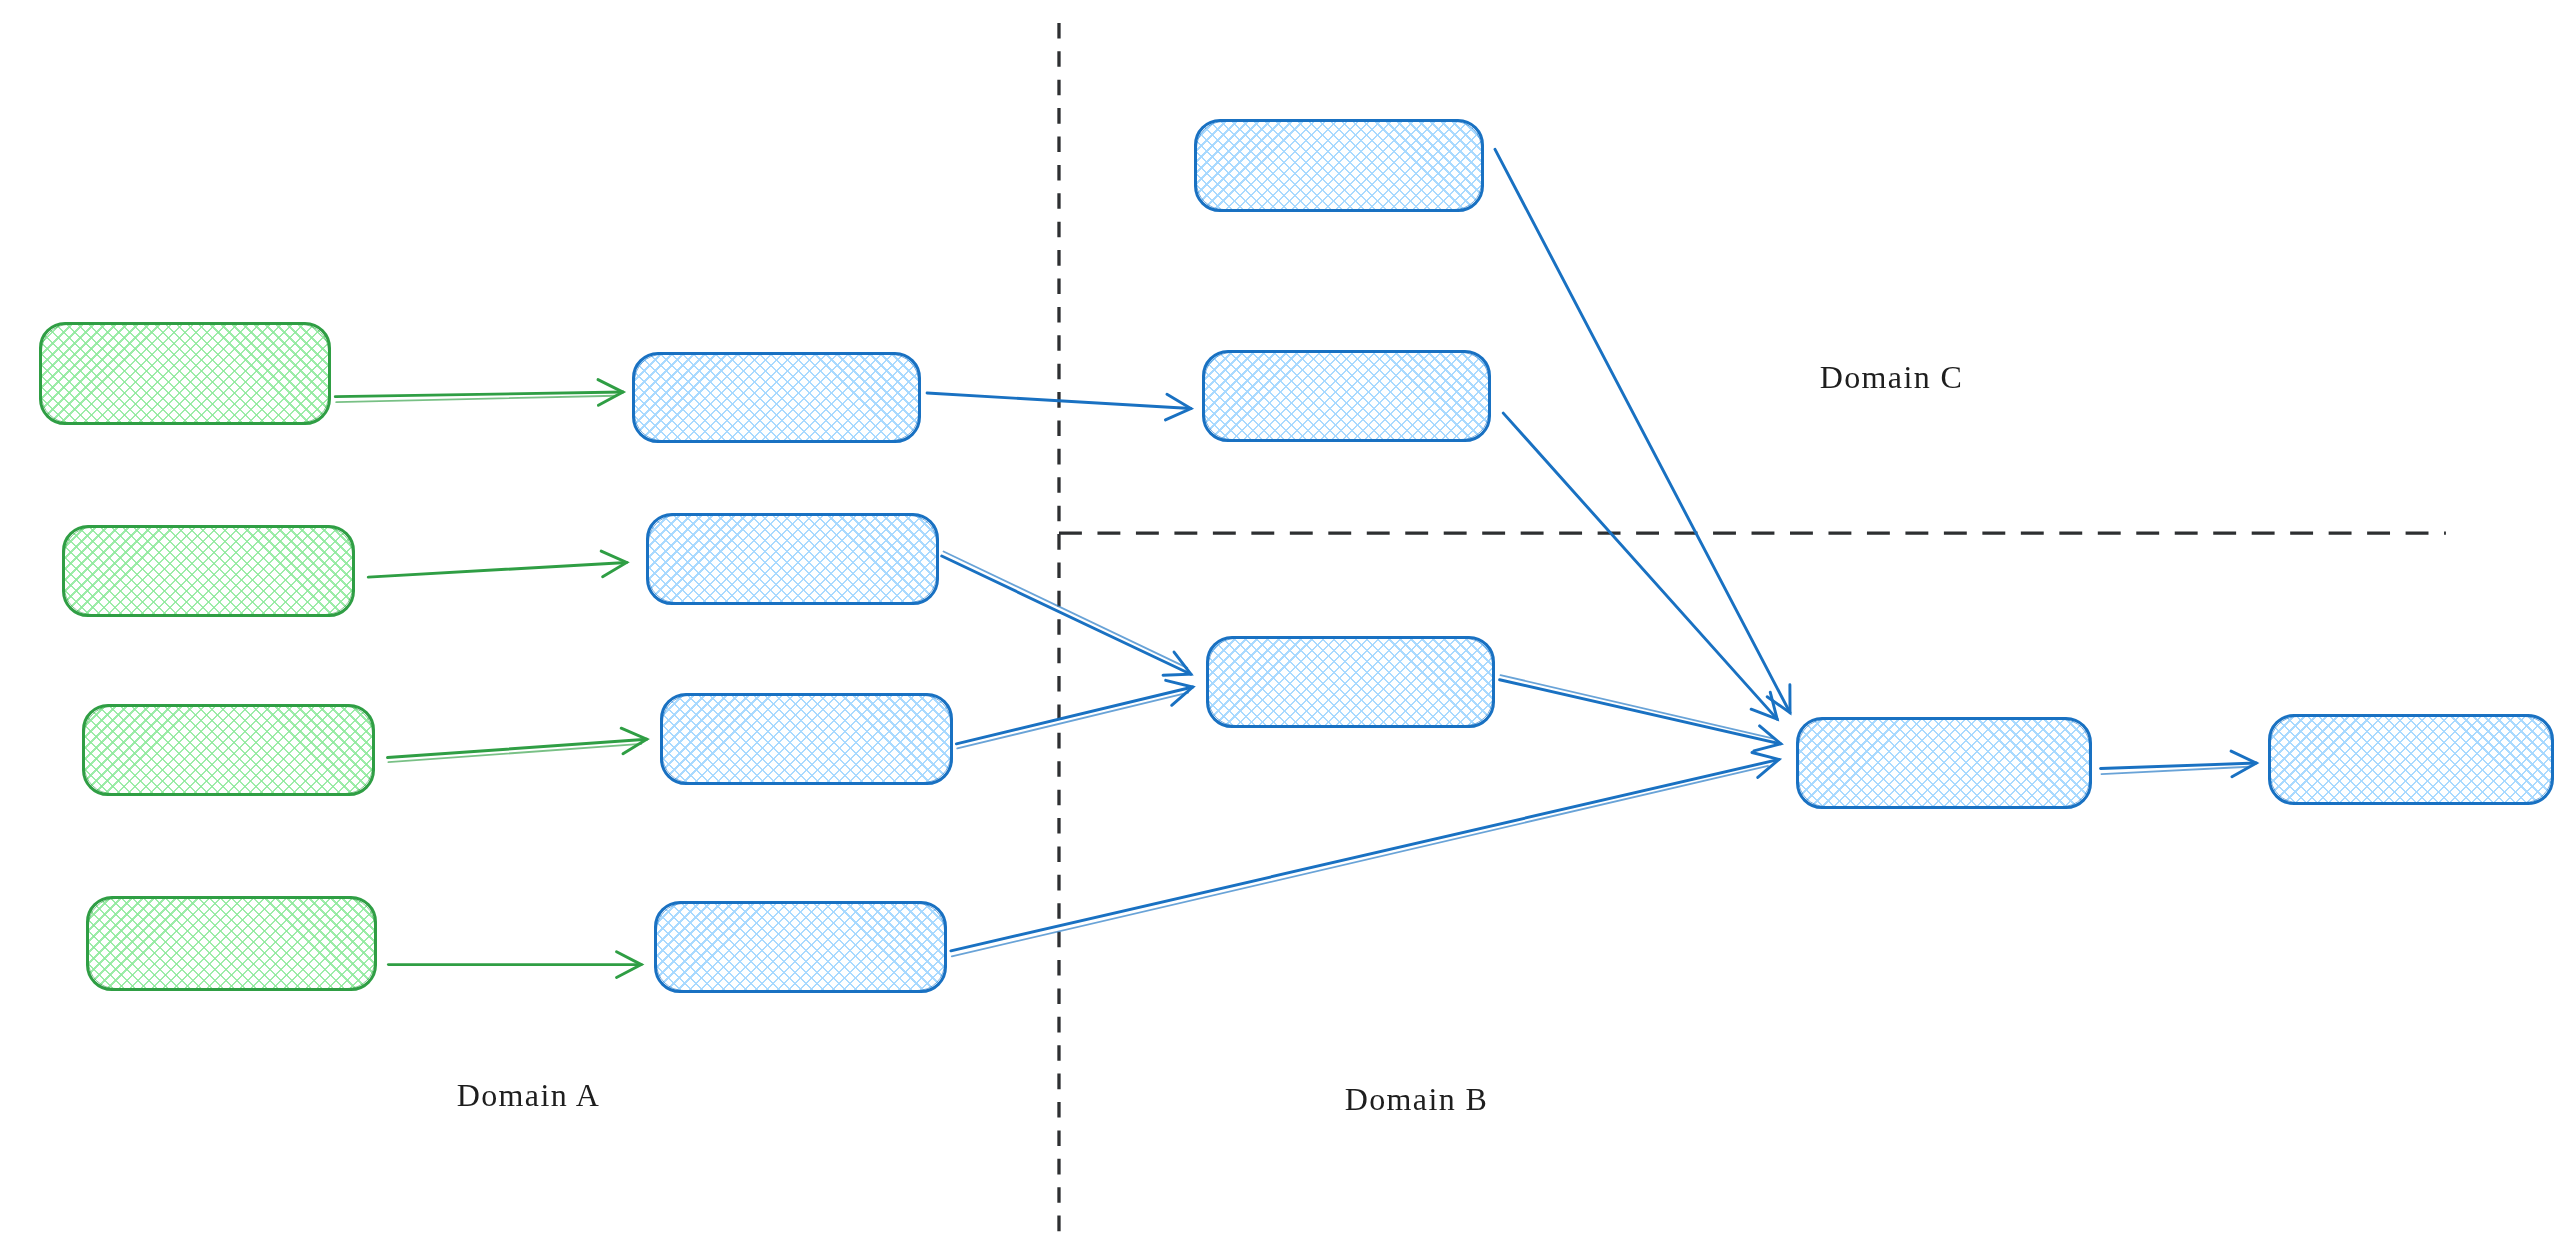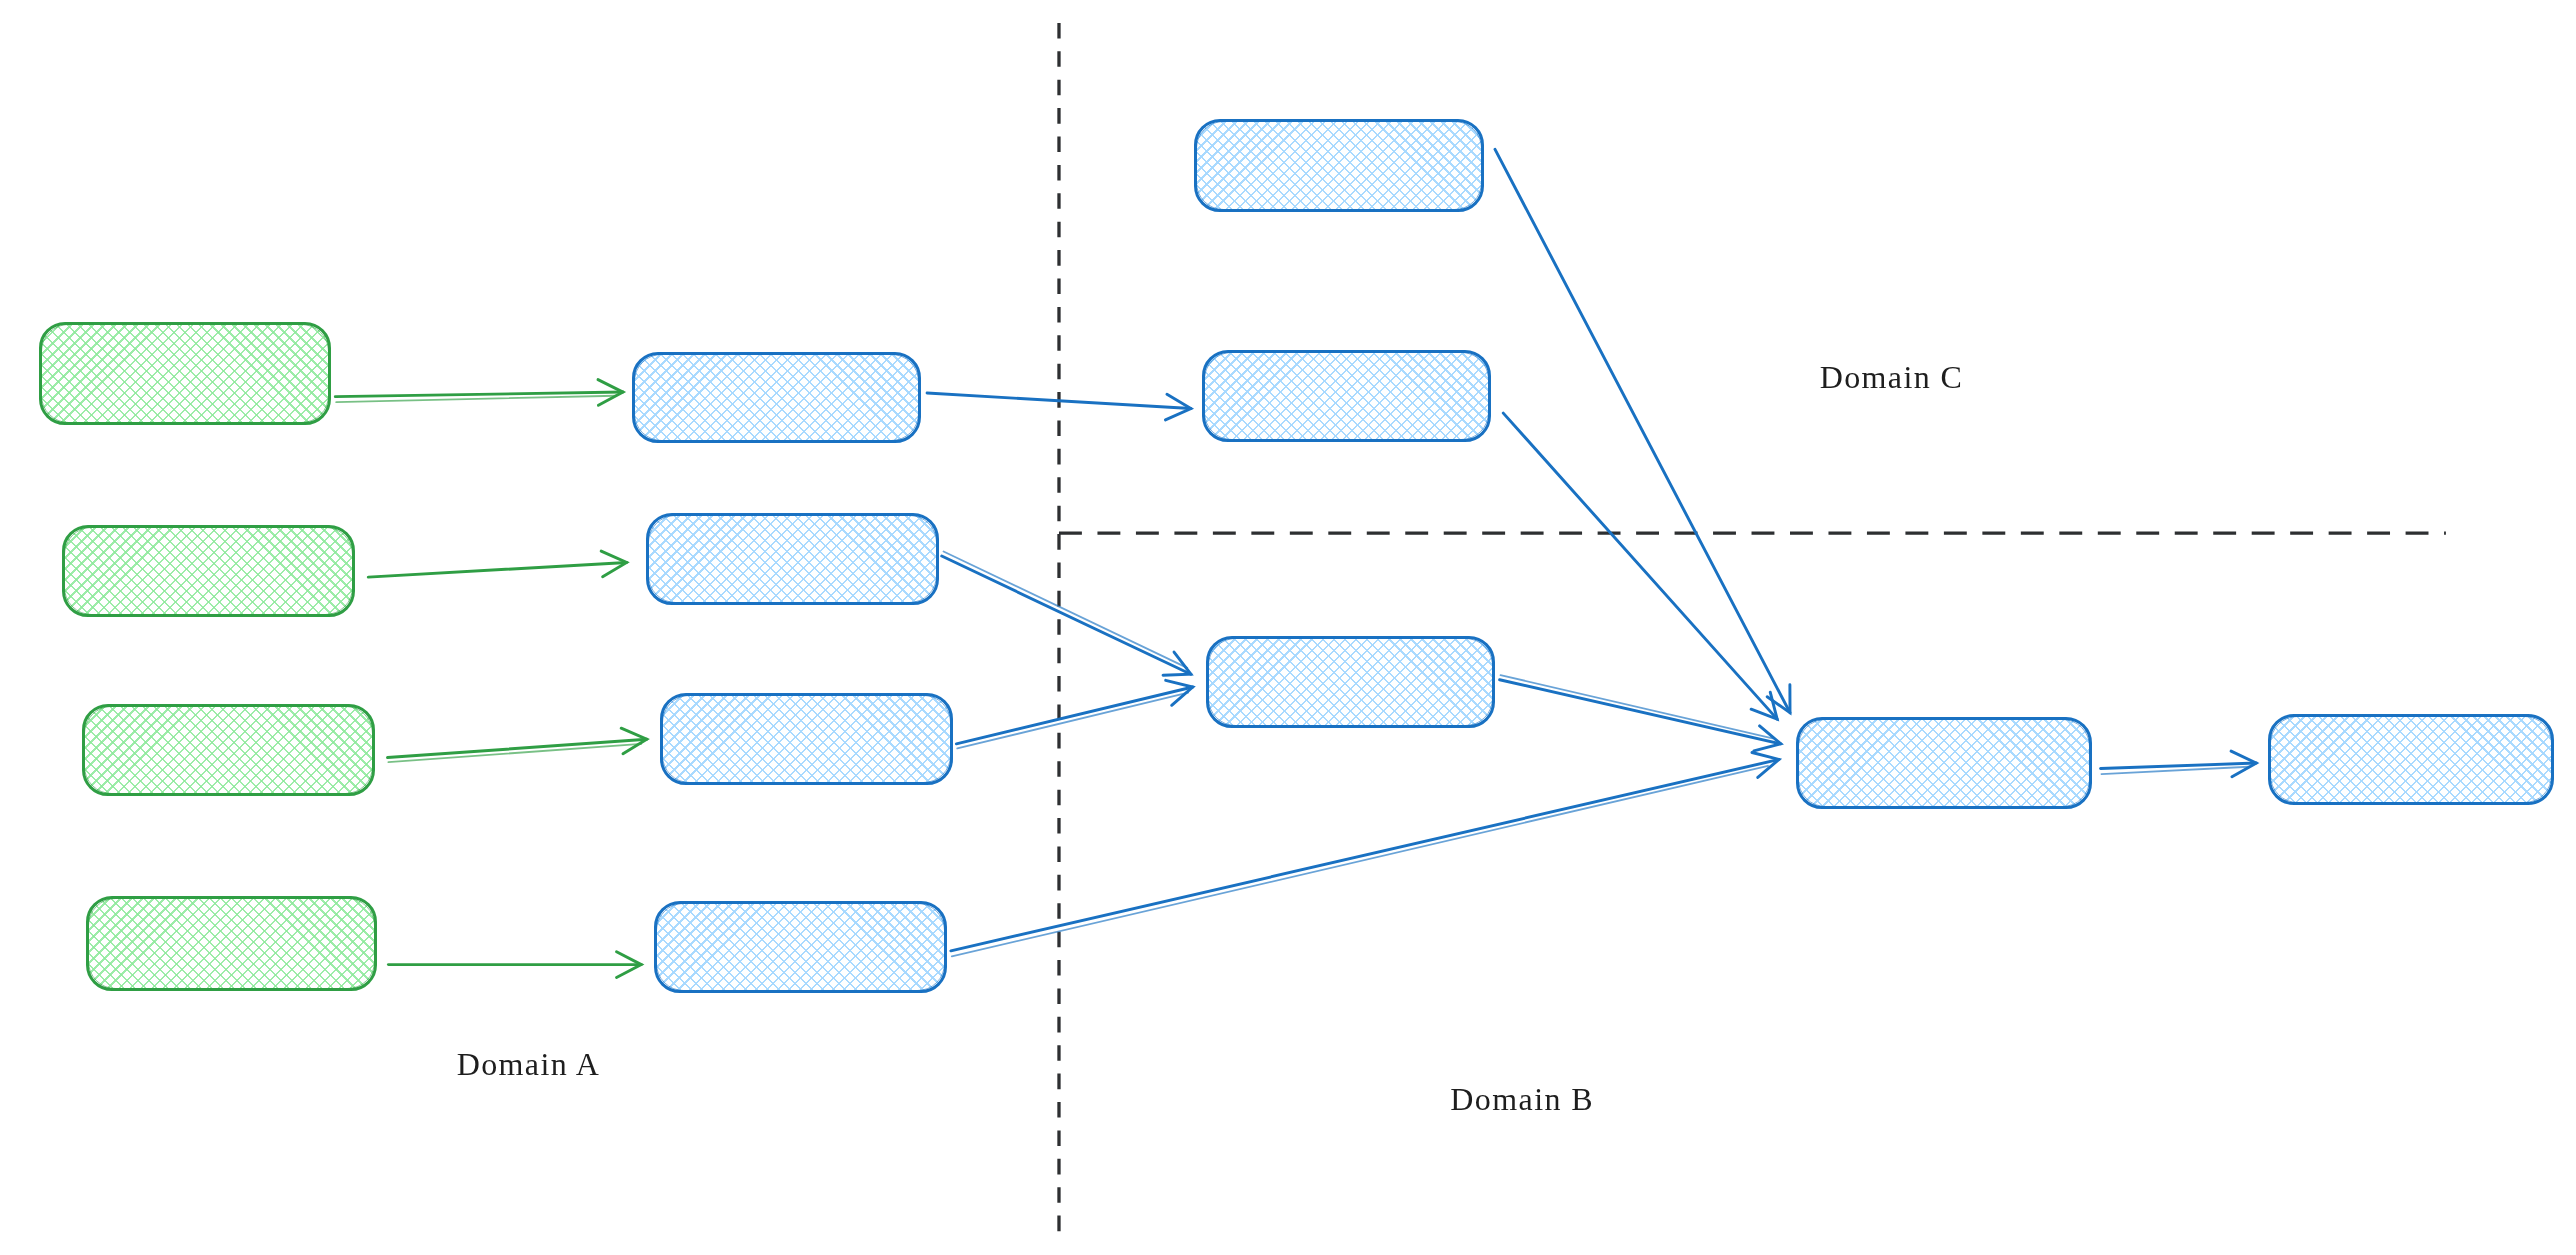--- a/index.html
+++ b/index.html
@@ -132,18 +132,18 @@
   <div class="node blue" style="left:660px; top:693px; width:293px; height:92px;"></div>
   <div class="node blue" style="left:654px; top:901px; width:293px; height:92px;"></div>
 
   <div class="node blue" style="left:1194px; top:119px; width:290px; height:93px;"></div>
   <div class="node blue" style="left:1202px; top:350px; width:289px; height:92px;"></div>
 
   <div class="node blue" style="left:1206px; top:636px; width:289px; height:92px;"></div>
   <div class="node blue" style="left:1796px; top:717px; width:296px; height:92px;"></div>
   <div class="node blue" style="left:2268px; top:714px; width:286px; height:91px;"></div>
 
-  <div class="domain-label" style="left:400px;  top:1046px;">Domain A</div>
-  <div class="domain-label" style="left:1337px; top:1081px;text-align:right;">Domain B</div>
+  <div class="domain-label" style="left:400px;  top:1077px;">Domain A</div>
+  <div class="domain-label" style="left:1288px; top:1081px;">Domain B</div>
   <div class="domain-label" style="left:1763px; top:359px;">Domain C</div>
 
 </div>
 
 
 </body></html>

